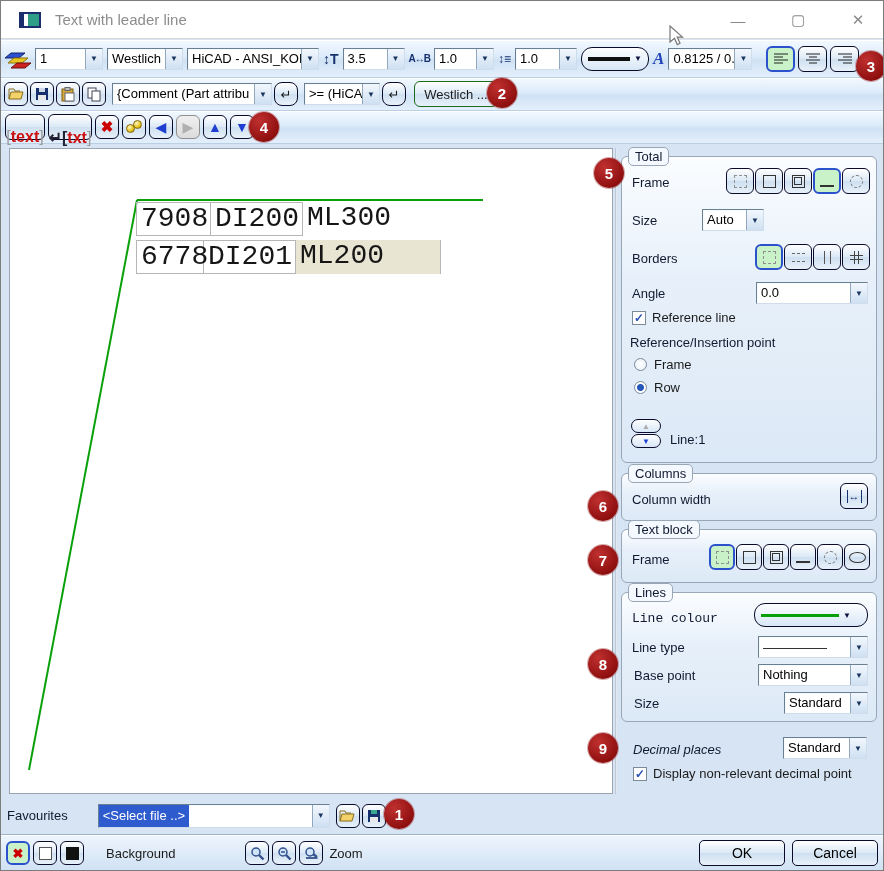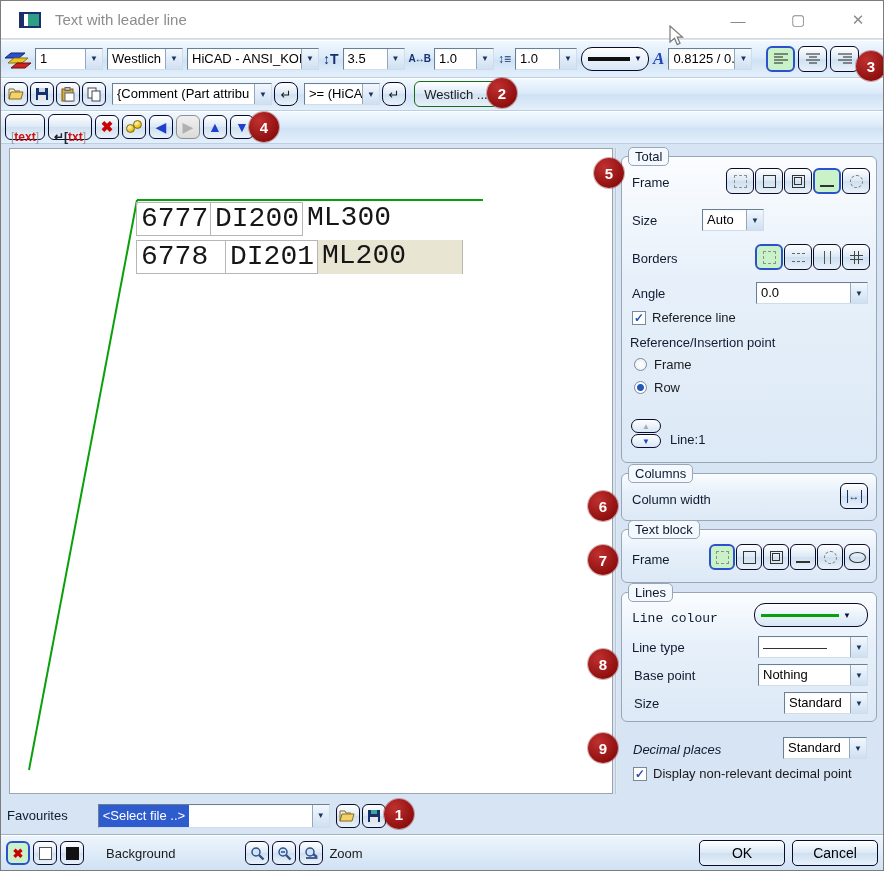--- a/index.html
+++ b/index.html
@@ -28,21 +28,21 @@
   .pill .arr{font-size:8px;color:#101040;}
   .ibtn{border:1px solid #0a0a2a;border-radius:6px;background:linear-gradient(#ffffff,#dce9f6 48%,#cfe0f0 52%,#e8f1fa);display:flex;align-items:center;justify-content:center;height:26px;min-width:26px;}
   .ibtn.sel{background:#c9f2c9;border:2px solid #2b52cc;}
   .ibtn.dis{background:linear-gradient(#efefef,#dcdcdc);border-color:#8f8f8f;}
   .smbtn{height:24px;min-width:24px;}
   .glyph{font-size:13px;line-height:1;}
   
   .ico-th{color:#16306e;font-weight:bold;font-size:14px;}
   .ico-small{color:#16306e;font-weight:bold;font-size:10px;letter-spacing:-1px;}
   .ico-slant{color:#2244bb;font-style:italic;font-family:"Liberation Serif",serif;font-size:17px;font-weight:bold;}
-  .txtbtn{color:#cc1111;font-weight:bold;font-size:12px;margin-top:20px;}
+  .txtbtn{color:#cc1111;font-weight:bold;font-size:16px;margin-top:20px;}
   .txtbtn .br{color:#9a9a9a;font-weight:normal;}
   .arrow-b{color:#1e3fd0;font-size:14px;}
   .arrow-g{color:#b0b0b0;font-size:14px;}
   .xred{color:#cc0000;font-weight:bold;font-size:15px;}
   .spheres{position:relative;width:16px;height:14px;}
   .spheres i{position:absolute;width:9px;height:9px;border-radius:50%;background:radial-gradient(circle at 35% 30%,#fff7c0,#e7c41c 60%,#a8870a);border:1px solid #86690a;}
   .spheres i:nth-child(1){left:0;top:4px;}
   .spheres i:nth-child(2){left:7px;top:0;}
   
   .canvas{position:absolute;left:8px;top:147px;width:604px;height:646px;background:#ffffff;border:1px solid #9aa5b1;}
@@ -256,26 +256,26 @@
       <span class="arrow-b">▼</span>
     </div>
   </div>
 
   <div class="canvas">
     <svg width="604" height="646" style="position:absolute;left:0;top:0;">
       <line x1="127" y1="51" x2="473" y2="51" stroke="#0aa00a" stroke-width="2"></line>
       <line x1="127" y1="51" x2="19" y2="621" stroke="#0aa00a" stroke-width="2"></line>
     </svg>
     <div class="drow mono" style="left:126px;top:53px;">
-      <div class="dcell" style="width:75px">6777</div>
+      <div class="dcell" style="width:75px">7908</div>
       <div class="dcell" style="width:92px">DI200</div>
       <div class="dcell last" style="width:93px">ML300</div>
     </div>
     <div class="drow mono" style="left:126px;top:91px;">
-      <div class="dcell" style="width:90px">6778</div>
+      <div class="dcell" style="width:68px">6778</div>
       <div class="dcell" style="width:92px">DI201</div>
       <div class="dcell hl" style="width:145px">ML200</div>
     </div>
   </div>
 
   <div class="sep-v"></div>
 
   <div class="panel">
 
     <div class="grp" style="top:10px;height:307px;">

